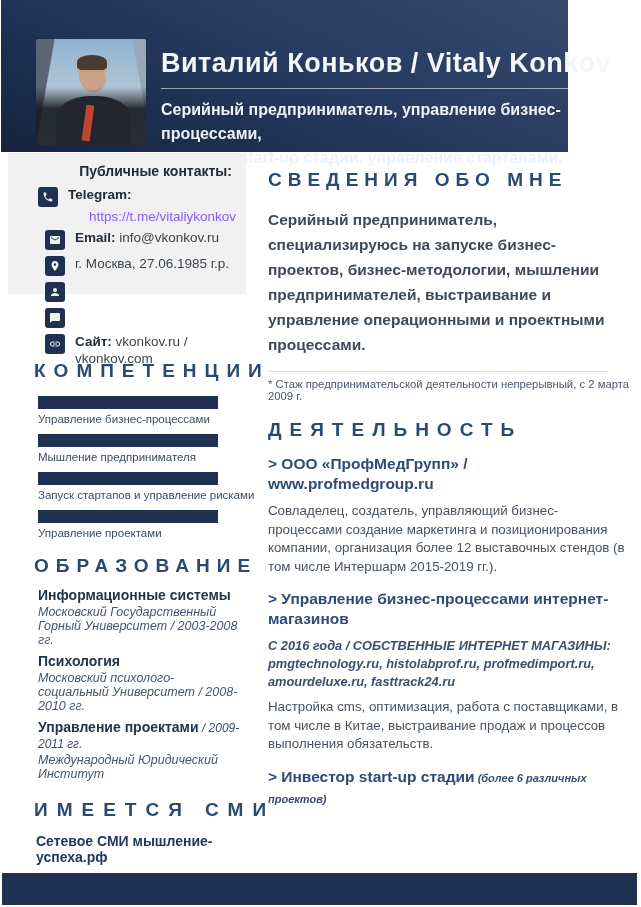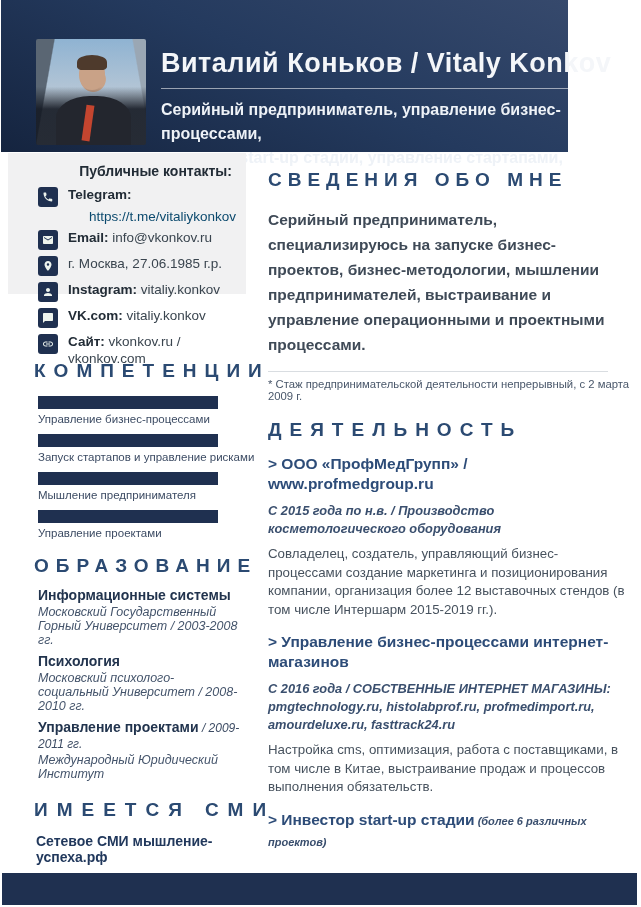--- a/index.html
+++ b/index.html
@@ -47,29 +47,29 @@
   .name-rule { margin-top:9px; height:1px; width:448px; background:rgba(255,255,255,.55); }
   .subtitle { margin-top:9px; color:#eef2f7; font-size:16px; font-weight:bold; line-height:24px; }
 
   
   .contacts-panel {
     position:absolute; left:8px; top:153px; width:238px; height:141px;
     background:#f1f1f2; padding:10px 8px 0 30px;
   }
   .contacts-heading { text-align:right; padding-right:6px; font-size:14px; font-weight:bold; color:#222c36; }
   .contact-row { display:flex; align-items:flex-start; margin-top:7px; }
-  .contact-row.tight { margin-top:5px; }
+  .contact-row.tight { margin-top:5px;margin-left:7px; }
   .cicon {
     flex:0 0 20px; width:20px; height:20px; background:#1f3050; border-radius:3px;
     display:flex; align-items:center; justify-content:center; margin-right:10px; margin-top:1px;
   }
   .cicon svg { width:12px; height:12px; fill:#eef4ee; }
   .ctext { font-size:13.5px; color:#3a454f; line-height:17px; }
   .ctext b { color:#222c36;text-align:center; }
-  .ctel-url { text-align:right; font-size:13.5px; color:#0c4a6e; padding-right:2px; margin-top:2px; }
+  .ctel-url { text-align:right; font-size:13.5px; color:#8b5cf6; padding-right:2px; margin-top:2px; }
 
   .left-col { position:absolute; left:8px; top:360px; width:238px; }
   .sec-title {
     color:#2b4a72; font-size:19px; font-weight:bold; letter-spacing:7px; white-space:nowrap;
   }
   .left-col .sec-title { margin-left:26px; }
 
   .comp-list { margin-top:14px; margin-left:30px; width:180px; }
   .comp-item { margin-bottom:9px; }
   .comp-bar { height:13px; width:100%; background:#1f3050; }
@@ -157,30 +157,28 @@
       </span>
       <span class="ctext">г. Москва, 27.06.1985 г.р.</span>
     </div>
 
     <div class="contact-row tight">
       <span class="cicon">
         <svg viewBox="0 0 24 24">
             <path d="M12 12c2.21 0 4-1.79 4-4s-1.79-4-4-4-4 1.79-4 4 1.79 4 4 4zm0 2c-2.67 0-8 1.34-8 4v2h16v-2c0-2.66-5.33-4-8-4z"></path>
           </svg>
       </span>
-      <span class="ctext"><b>Instagram:</b> <span>vitaliy.konkov</span></span>
     </div>
 
     <div class="contact-row tight">
       <span class="cicon">
         <svg viewBox="0 0 24 24">
             <path d="M20 2H4c-1.1 0-2 .9-2 2v18l4-4h14c1.1 0 2-.9 2-2V4c0-1.1-.9-2-2-2z"></path>
           </svg>
       </span>
-      <span class="ctext"><b>VK.com:</b> <span>vitaliy.konkov</span></span>
     </div>
 
     <div class="contact-row tight">
       <span class="cicon">
         <svg viewBox="0 0 24 24">
             <path d="M3.9 12c0-1.71 1.39-3.1 3.1-3.1h4V7H7c-2.76 0-5 2.24-5 5s2.24 5 5 5h4v-1.9H7c-1.71 0-3.1-1.39-3.1-3.1zM8 13h8v-2H8v2zm9-6h-4v1.9h4c1.71 0 3.1 1.39 3.1 3.1s-1.39 3.1-3.1 3.1h-4V17h4c2.76 0 5-2.24 5-5s-2.24-5-5-5z"></path>
           </svg>
       </span>
       <span class="ctext"><b>Сайт:</b> <span>vkonkov.ru / vkonkov.com</span></span>
     </div>
@@ -189,25 +187,25 @@
   <div class="left-col">
     <div class="sec-title" style="letter-spacing:8px;">КОМПЕТЕНЦИИ</div>
 
     <div class="comp-list">
       <div class="comp-item">
         <div class="comp-bar"></div>
         <div class="comp-label">Управление бизнес-процессами</div>
       </div>
       <div class="comp-item">
         <div class="comp-bar"></div>
+        <div class="comp-label">Мышление предпринимателя</div>
+      </div>
+      <div class="comp-item">
+        <div class="comp-bar"></div>
         <div class="comp-label">Запуск стартапов и управление рисками</div>
-      </div>
-      <div class="comp-item">
-        <div class="comp-bar"></div>
-        <div class="comp-label">Мышление предпринимателя</div>
       </div>
       <div class="comp-item">
         <div class="comp-bar"></div>
         <div class="comp-label">Управление проектами</div>
       </div>
     </div>
 
     <div class="sec-title edu-title">ОБРАЗОВАНИЕ</div>
     <div class="edu-block">
       <div>
@@ -234,21 +232,20 @@
   <div class="right-col">
     <div class="sec-title" style="letter-spacing:6px;">СВЕДЕНИЯ ОБО МНЕ</div>
     <div class="about-para">Серийный предприниматель, специализируюсь на запуске бизнес-проектов, бизнес-методологии, мышлении предпринимателей, выстраивание и управление операционными и проектными процессами.</div>
     <div class="foot-rule"></div>
     <div class="about-footnote">* Стаж предпринимательской деятельности непрерывный, с 2 марта 2009 г.</div>
 
     <div class="sec-title activity-title" style="letter-spacing:8px;">ДЕЯТЕЛЬНОСТЬ</div>
 
     <div class="entry">
       <div class="entry-title"><span>&gt; ООО «ПрофМедГрупп» / www.profmedgroup.ru</span><span class="note"></span></div>
-      <div class="entry-sub"><span>С 2015 года по н.в. / Производство косметологического оборудования</span><span class="rest"></span></div>
       <div class="entry-body">Совладелец, создатель, управляющий бизнес-процессами создание маркетинга и позиционирования компании, организация более 12 выставочных стендов (в том числе Интершарм 2015-2019 гг.).</div>
     </div>
 
     <div class="entry">
       <div class="entry-title"><span>&gt; Управление бизнес-процессами интернет-магазинов</span><span class="note"></span></div>
       <div class="entry-sub"><span>С 2016 года / СОБСТВЕННЫЕ ИНТЕРНЕТ МАГАЗИНЫ: pmgtechnology.ru, histolabprof.ru, profmedimport.ru, amourdeluxe.ru, fasttrack24.ru</span><span class="rest"></span></div>
       <div class="entry-body">Настройка cms, оптимизация, работа с поставщиками, в том числе в Китае, выстраивание продаж и процессов выполнения обязательств.</div>
     </div>
 
     <div class="entry">

